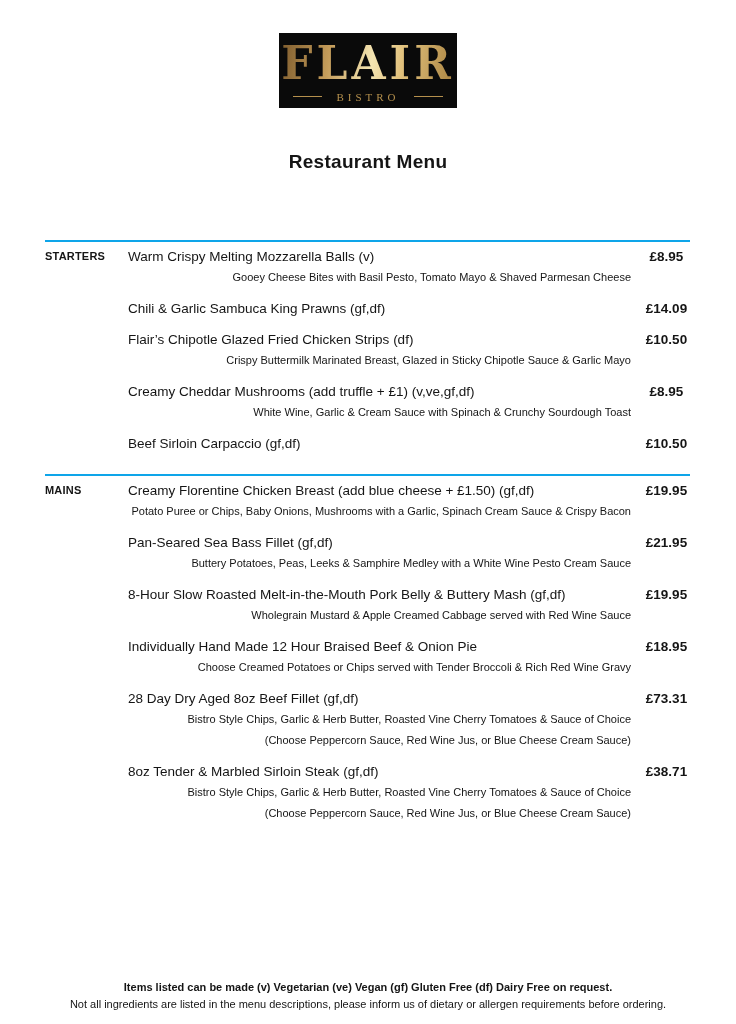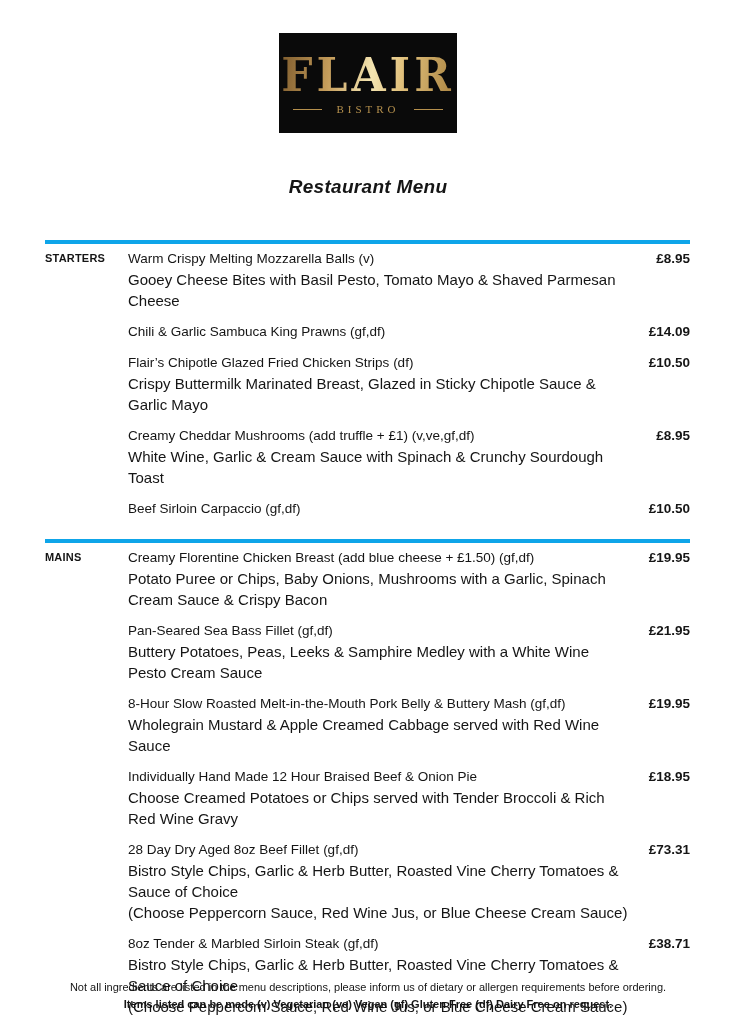--- a/index.html
+++ b/index.html
@@ -12,21 +12,21 @@
     overflow: hidden;
   }
 
   
   .logo-wrap { padding-top: 33px; text-align: center; }
   .logo-box {
     display: inline-flex;
     flex-direction: column;
     align-items: center;
     justify-content: center;
-    width: 178px; height: 100px;
+    width: 178px; height: 75px;
     background: #0a0a0a;
     padding: 8px 10px 10px;
   }
   .logo-word {
     font-family: "DejaVu Serif", serif;
     font-weight: 700;
     font-size: 44px;
     line-height: 52px;
     letter-spacing: 4px;
     transform: scaleY(1.08);
@@ -53,53 +53,52 @@
   }
 
   
   .page-title {
     margin-top: 42px;
     text-align: center;
     font-size: 19px;
     line-height: 23px;
     font-weight: 700;
     letter-spacing: 0.3px;
-    font-style: italic;
   }
 
   
   .menu { position: absolute; left: 45px; right: 46px; top: 240px; }
   .menu-section {
-    border-top: 4px solid #0ea5e9;
+    border-top: 2px solid #0ea5e9;
     display: flex;
     padding-top: 5px;
     padding-bottom: 9px;
   }
   .section-label {
     width: 83px;
     flex-shrink: 0;
     font-size: 11px;
     font-weight: 700;
     padding-top: 3px;
     letter-spacing: 0.2px;
   }
   .section-items { flex: 1; }
   .menu-item { display: flex; margin-bottom: 11px; }
   .item-main { flex: 1; padding-right: 12px; }
   .item-title { font-size: 13.5px; line-height: 20px; }
   .item-name { font-weight: 400; }
   .item-tags { font-weight: 400; }
-  .item-desc { font-size: 15px; line-height: 21px; }
+  .item-desc { font-size: 11px; line-height: 21px; text-align: right; }
   .item-price {
     width: 47px;
     flex-shrink: 0;
     font-size: 13.5px;
     line-height: 20px;
     font-weight: 700;
-    text-align: right;
+    text-align: center;
     white-space: nowrap;
   }
 
   
   .footer {
     position: absolute;
     left: 0; right: 0;
     top: 979px;
     text-align: center;
     font-size: 11px;
@@ -269,15 +268,15 @@
               <div class="item-desc">(Choose Peppercorn Sauce, Red Wine Jus, or Blue Cheese Cream Sauce)</div>
             </div>
     </div>
     <div class="item-price">£38.71</div>
   </div>
 </div>
   </section>
 </div>
 
 <div class="footer">
+  <div class="footer-line footer-bold">Items listed can be made (v) Vegetarian (ve) Vegan (gf) Gluten Free (df) Dairy Free on request.</div>
   <div class="footer-line">Not all ingredients are listed in the menu descriptions, please inform us of dietary or allergen requirements before ordering.</div>
-  <div class="footer-line footer-bold">Items listed can be made (v) Vegetarian (ve) Vegan (gf) Gluten Free (df) Dairy Free on request.</div>
 </div>
 
 </body></html>

